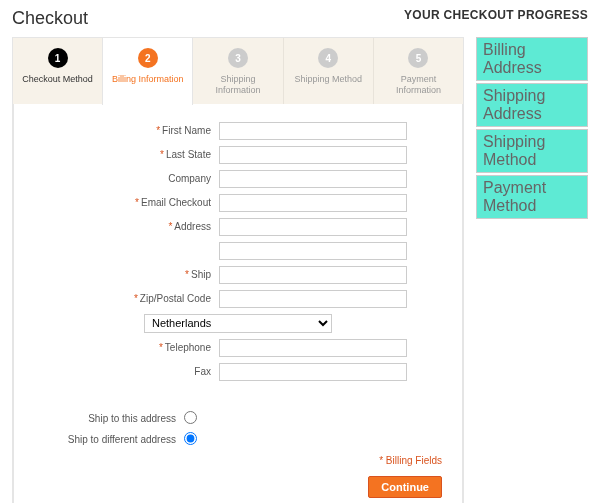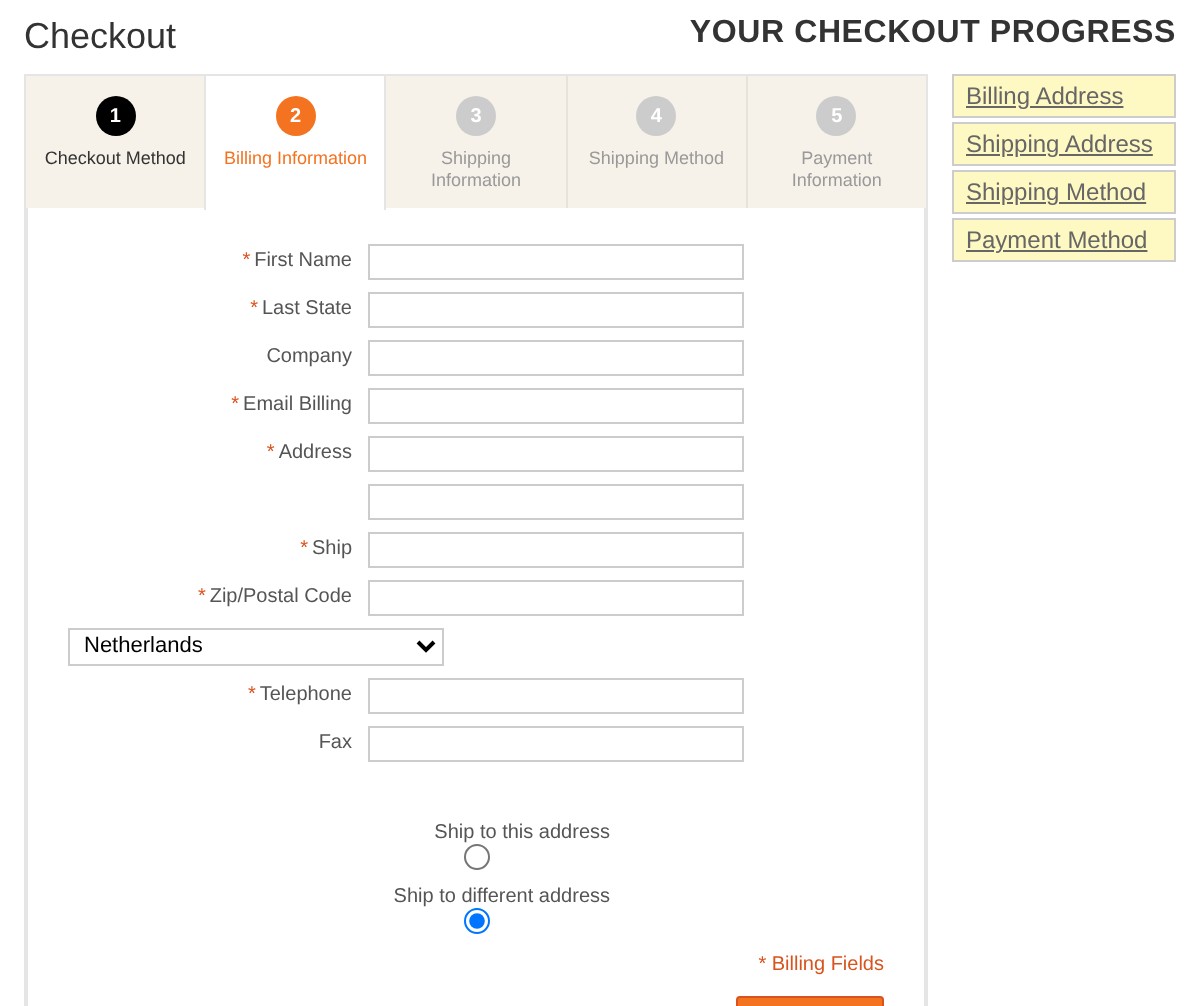--- a/index.html
+++ b/index.html
@@ -1,42 +1,42 @@
 <!DOCTYPE html>
 <html><head>
 <meta charset="utf-8">
 <style>
 * { box-sizing: border-box; margin: 0; padding: 0; }
 body { font-family: Arial, Helvetica, sans-serif; font-size: 11px; color: #333; background: #fff; }
 .page { width: 600px; padding: 8px 12px; }
 .header-row { display: flex; justify-content: space-between; align-items: flex-start; margin-bottom: 8px; }
 .page-title { font-size: 18px; font-weight: normal; color: #333; }
-.progress-title { font-size: 16px; font-weight: bold; color: #333; letter-spacing: 0.3px; }
+.progress-title { font-size: 12px; font-weight: bold; color: #333; letter-spacing: 0.3px; }
 .main-row { display: flex; gap: 12px; }
 .checkout-col { flex: 1; }
 .progress-col { width: 112px; }
-.progress-item { background: #fef9c3; border: 1px solid #ccc; padding: 3px 6px; font-size: 12px; color: #666; margin-bottom: 2px; text-decoration: underline; }
+.progress-item { background: #5eead4; border: 1px solid #ccc; padding: 3px 6px; font-size: 16px; color: #666; margin-bottom: 2px; }
 .steps-box { border: 1px solid #e5e5e5; background: #f7f2e9; }
 .steps-tabs { display: flex; }
 .step-tab { flex: 1; text-align: center; padding: 10px 4px 8px; font-size: 9px; color: #999; border-right: 1px solid #e8e3da; position: relative; }
 .step-tab:last-child { border-right: none; }
 .step-tab.active { background: #fff; color: #f47321; border: 1px solid #e5e5e5; border-bottom: none; margin: -1px 0 -1px -1px; }
 .step-tab.done { color: #333; }
 .step-circle { width: 20px; height: 20px; border-radius: 50%; display: inline-flex; align-items: center; justify-content: center; font-size: 10px; font-weight: bold; color: #fff; margin-bottom: 6px; }
 .step-tab.done .step-circle { background: #000; }
 .step-tab.active .step-circle { background: #f47321; }
 .step-tab.pending .step-circle { background: #ccc; }
 .step-label { line-height: 1.2; display: block; }
 .step-content { background: #fff; border: 1px solid #e5e5e5; border-top: none; padding: 18px 20px 14px; }
-.form-row { display: flex; align-items: center; margin-bottom: 6px; }
+.form-row { display: flex; align-items: center; margin-bottom: 6px; justify-content: center; }
 .form-row label { width: 150px; text-align: right; padding-right: 8px; font-size: 10px; color: #555; }
 .form-row .req { color: #d9531e; margin-right: 2px; }
 .form-row input[type="text"], .form-row select { width: 188px; height: 18px; border: 1px solid #ccc; font-size: 11px; padding: 0 3px; background: #fff; }
 .form-row select { height: 19px; }
-.radio-row { display: flex; align-items: center; margin-bottom: 8px; flex-direction: column; }
+.radio-row { display: flex; align-items: flex-end; margin-bottom: 8px; }
 .radio-row label { width: 150px; text-align: right; padding-right: 8px; font-size: 10px; color: #555; }
 .footer-row { display: flex; justify-content: flex-end; align-items: center; gap: 10px; margin-top: 10px; flex-direction: column; }
 .req-note { font-size: 10px; color: #d9531e; align-self: flex-end; }
 .continue-btn { background: #f47321; color: #fff; border: 1px solid #d9531e; padding: 4px 12px; font-size: 11px; font-weight: bold; cursor: pointer; border-radius: 2px; align-self: flex-end; }
 .gap { height: 24px; }
 </style>
 </head>
 <body>
 
 <div class="page">
@@ -78,21 +78,21 @@
           </div>
           <div class="form-row">
             <label><span class="req">*</span><span>Last State</span></label>
             <input type="text" value="" style="">
           </div>
           <div class="form-row">
             <label>Company</label>
             <input type="text" value="" style="">
           </div>
           <div class="form-row">
-            <label><span class="req">*</span><span>Email Billing</span></label>
+            <label><span class="req">*</span><span>Email Checkout</span></label>
             <input type="text" value="" style="">
           </div>
           <div class="form-row">
             <label><span class="req">*</span><span>Address</span></label>
             <input type="text" value="" style="">
           </div>
           <div class="form-row">
             <label></label>
             <input type="text" value="" style="">
           </div>

